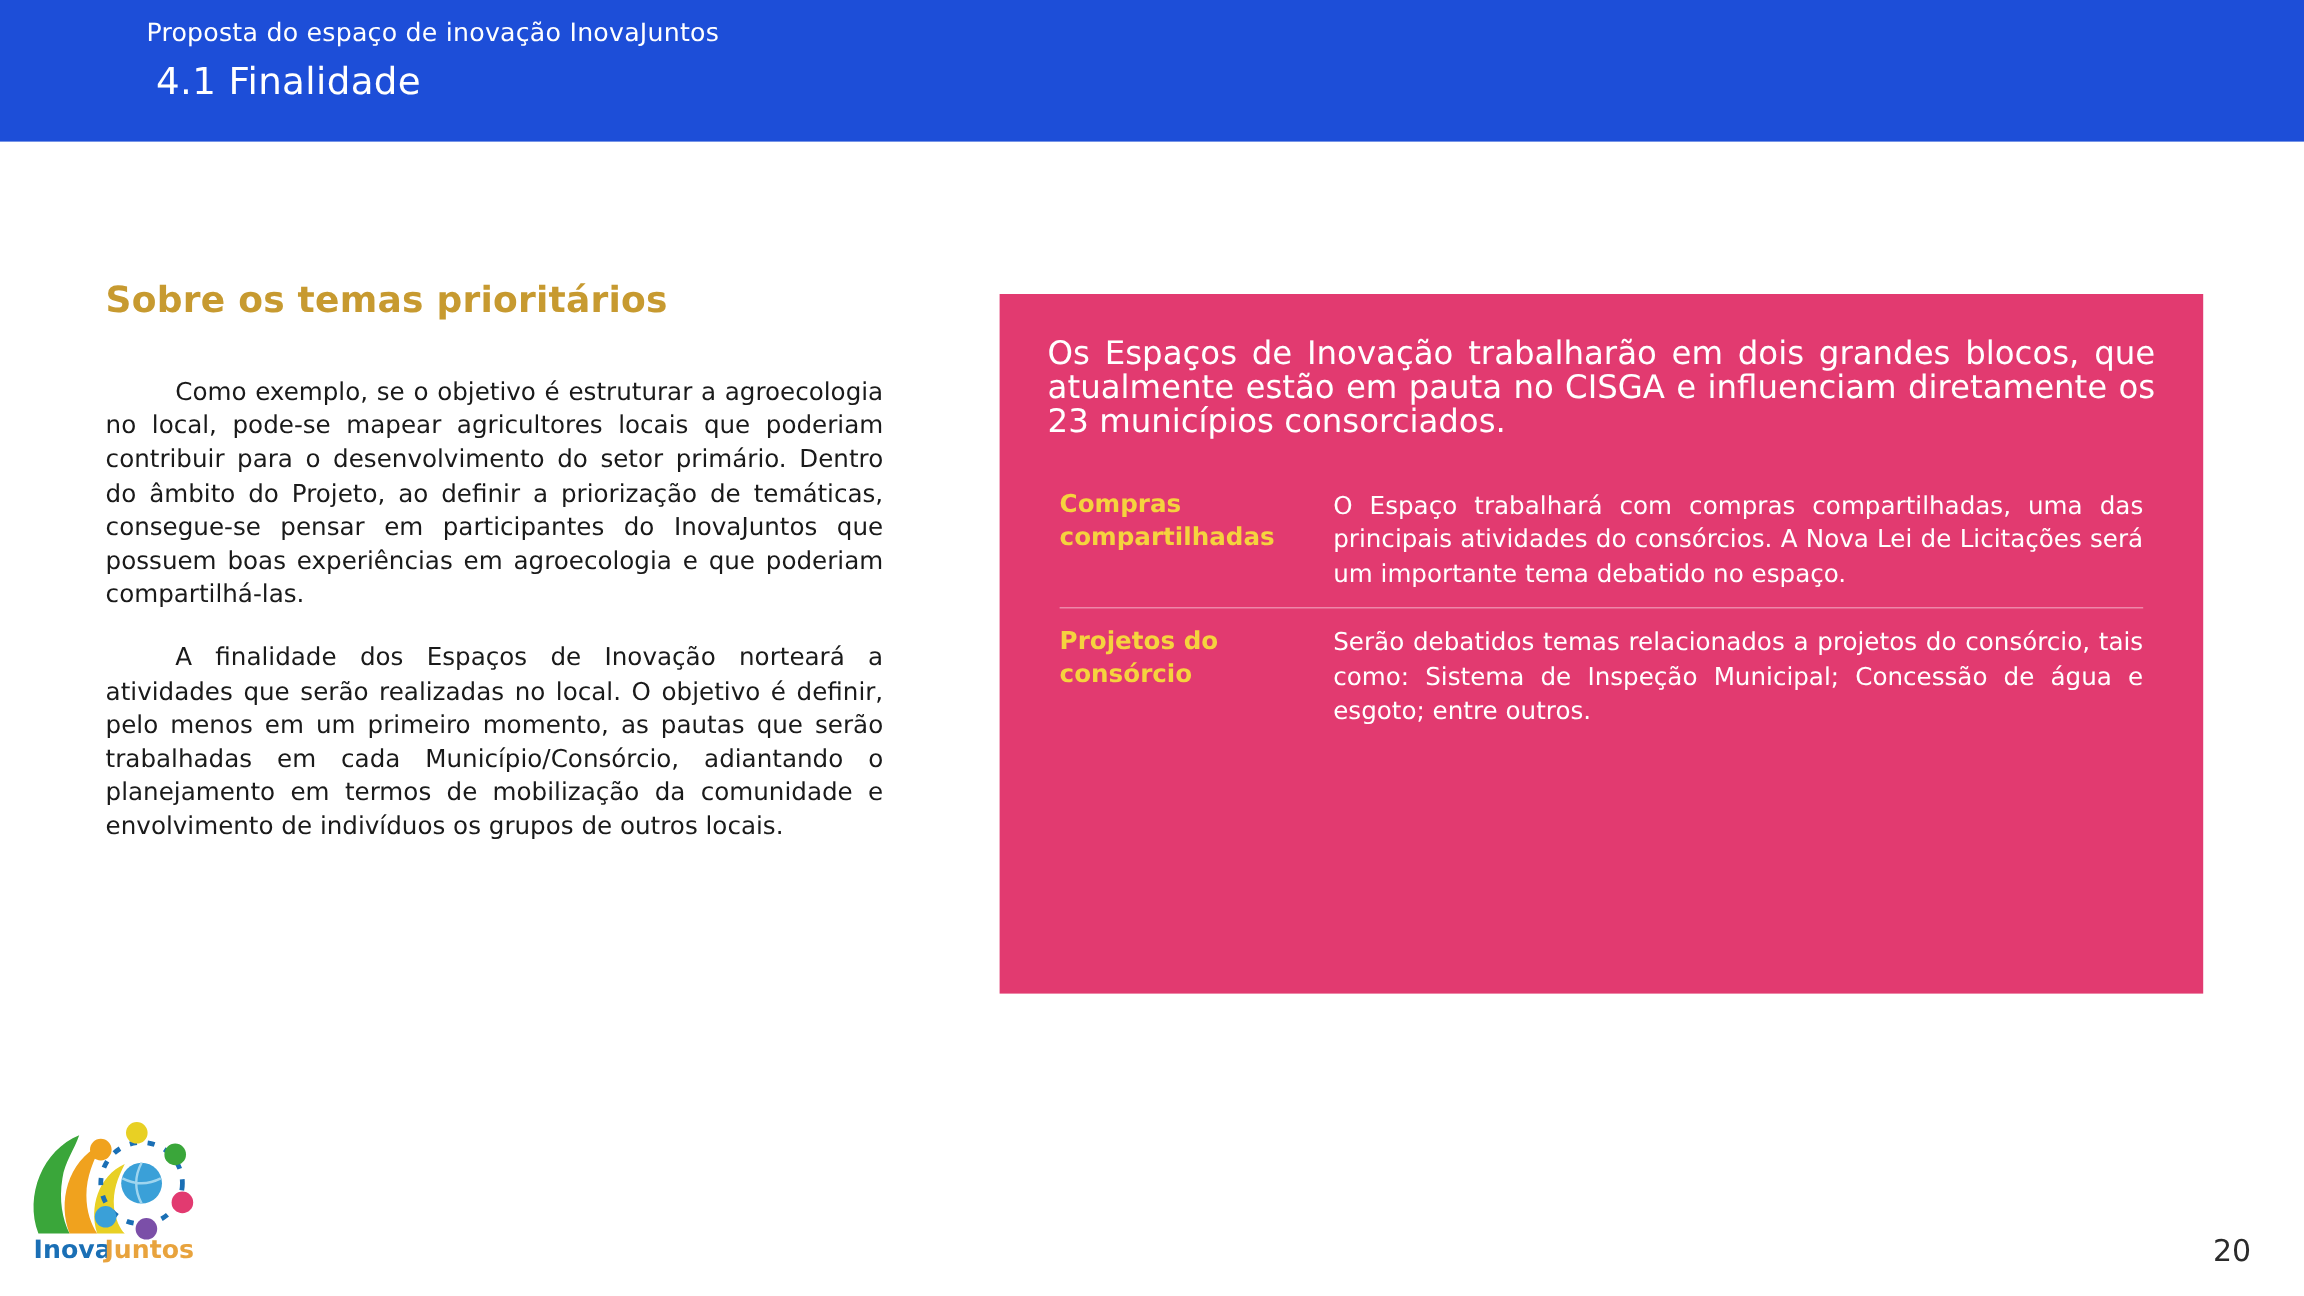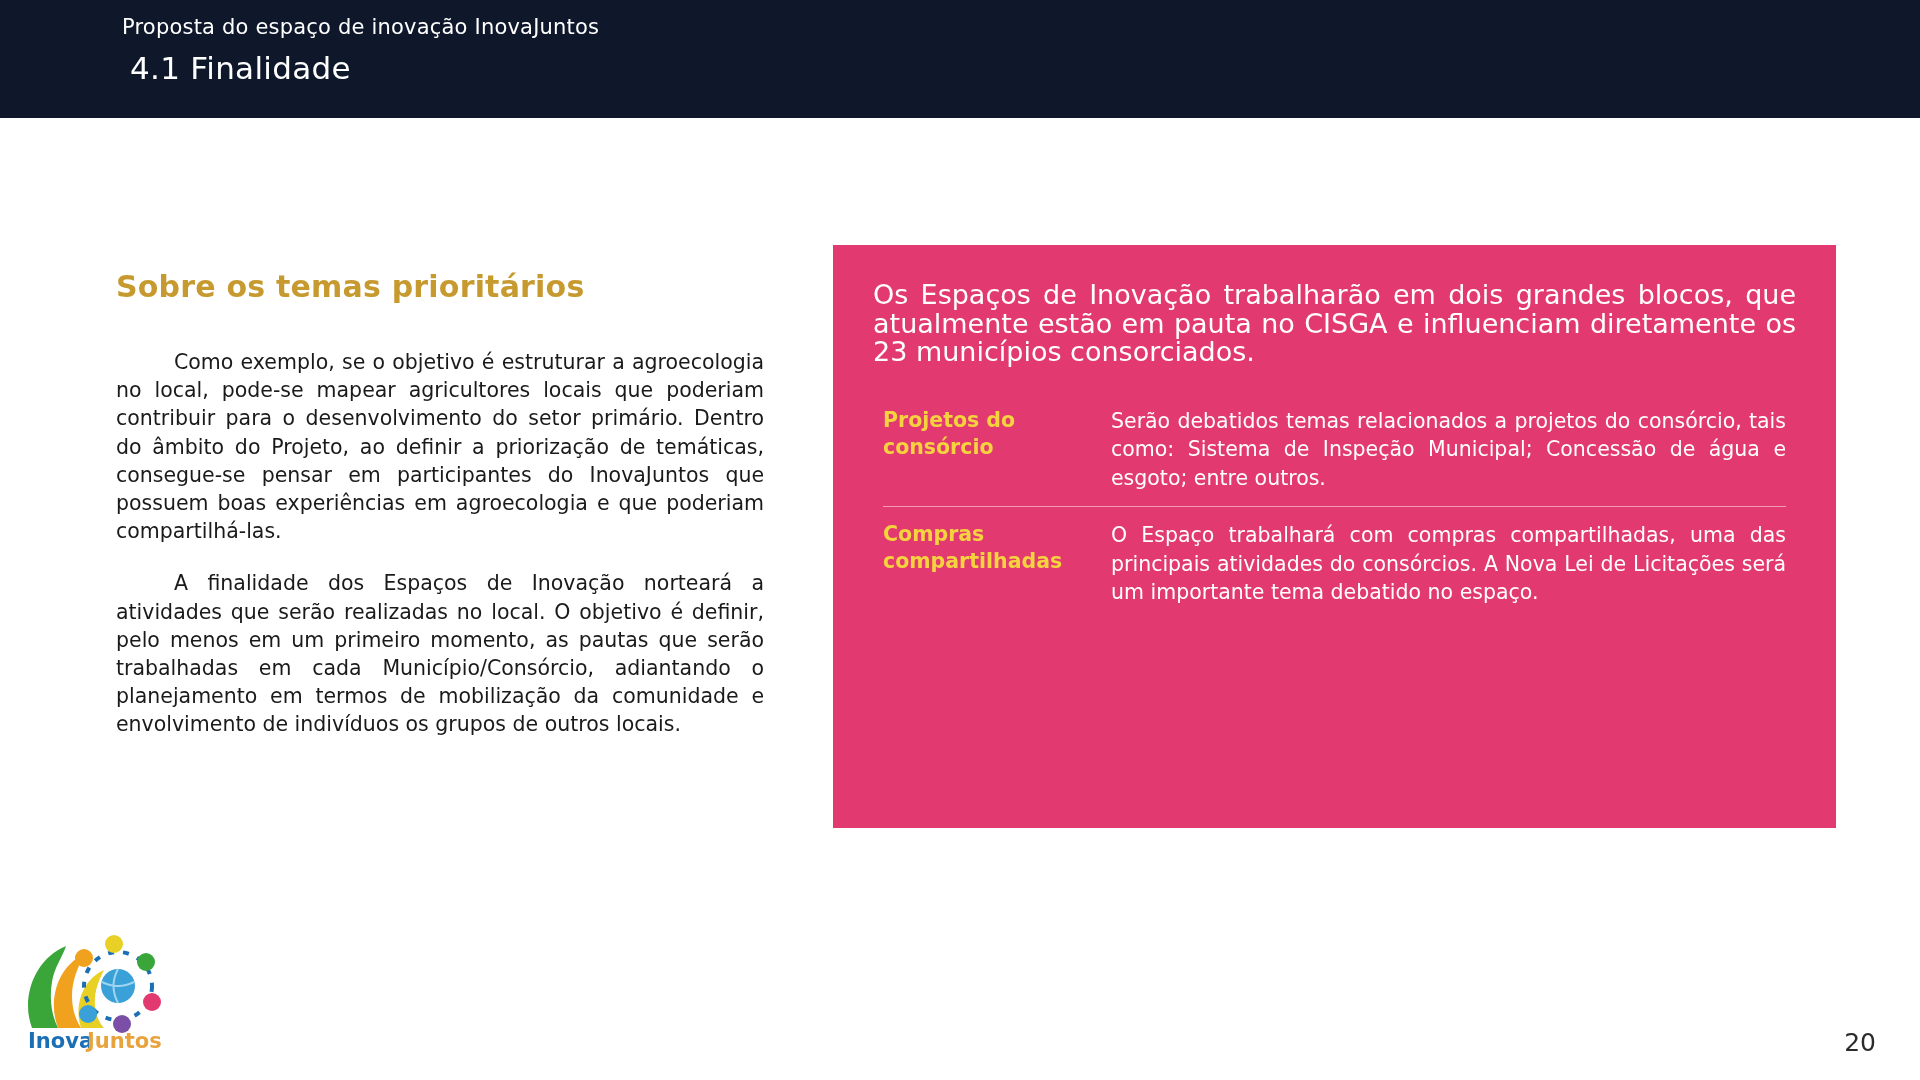--- a/index.html
+++ b/index.html
@@ -15,21 +15,21 @@
     position: relative;
   }
 
   
   .header {
     position: absolute;
     top: 0;
     left: 0;
     width: 1920px;
     height: 118px;
-    background: #0f172a;
+    background: #1d4ed8;
     box-sizing: border-box;
     padding: 12px 0 0 122px;
   }
   .header-kicker {
     color: #ffffff;
     font-size: 21px;
     line-height: 30px;
     font-weight: 400;
     letter-spacing: 0.2px;
   }
@@ -40,23 +40,22 @@
     font-weight: normal;
     margin-top: 6px;
     margin-left: 8px;
     letter-spacing: 0.3px;
   }
 
   
   .left-col {
     position: absolute;
     top: 232px;
-    left: 116px;
+    left: 88px;
     width: 648px;
-    margin-top: 36px;
   }
   .section-heading {
     color: #c79a30;
     font-size: 30px;
     font-weight: bold;
     line-height: 38px;
     margin: 0 0 42px 0;
     letter-spacing: 0.2px;
   }
   .body-par {
@@ -161,26 +160,26 @@
 <div class="left-col">
   <h2 class="section-heading">Sobre os temas prioritários</h2>
   <p class="body-par">Como exemplo, se o objetivo é estruturar a agroecologia no local, pode-se mapear agricultores locais que poderiam contribuir para o desenvolvimento do setor primário. Dentro do âmbito do Projeto, ao definir a priorização de temáticas, consegue-se pensar em participantes do InovaJuntos que possuem boas experiências em agroecologia e que poderiam compartilhá-las.</p>
   <p class="body-par">A finalidade dos Espaços de Inovação norteará a atividades que serão realizadas no local. O objetivo é definir, pelo menos em um primeiro momento, as pautas que serão trabalhadas em cada Município/Consórcio, adiantando o planejamento em termos de mobilização da comunidade e envolvimento de indivíduos os grupos de outros locais.</p>
 </div>
 
 <div class="pink-panel">
   <div class="panel-intro">Os Espaços de Inovação trabalharão em dois grandes blocos, que atualmente estão em pauta no CISGA e influenciam diretamente os 23 municípios consorciados.</div>
   <div class="panel-rows">
     <div class="panel-row">
+      <div class="row-label">Compras compartilhadas</div>
+      <div class="row-text">O Espaço trabalhará com compras compartilhadas, uma das principais atividades do consórcios. A Nova Lei de Licitações será um importante tema debatido no espaço.</div>
+    </div>
+    <div class="panel-row">
       <div class="row-label">Projetos do consórcio</div>
       <div class="row-text">Serão debatidos temas relacionados a projetos do consórcio, tais como: Sistema de Inspeção Municipal; Concessão de água e esgoto; entre outros.</div>
-    </div>
-    <div class="panel-row">
-      <div class="row-label">Compras compartilhadas</div>
-      <div class="row-text">O Espaço trabalhará com compras compartilhadas, uma das principais atividades do consórcios. A Nova Lei de Licitações será um importante tema debatido no espaço.</div>
     </div>
   </div>
 </div>
 
 <div class="logo">
   <svg width="158" height="128" viewBox="0 0 158 128" xmlns="http://www.w3.org/2000/svg">
 
     <path d="M14 104 C 2 72, 18 34, 48 22 C 44 34, 36 44, 34 58 C 31 76, 34 92, 40 104 Z" fill="#3aa63a"></path>
     <path d="M40 104 C 30 78, 38 44, 66 30 C 60 44, 54 56, 54 72 C 54 86, 58 96, 63 104 Z" fill="#f0a21e"></path>
     <path d="M63 104 C 56 82, 64 56, 86 46 C 80 58, 76 68, 77 82 C 78 92, 82 100, 86 104 Z" fill="#e8d024"></path>

